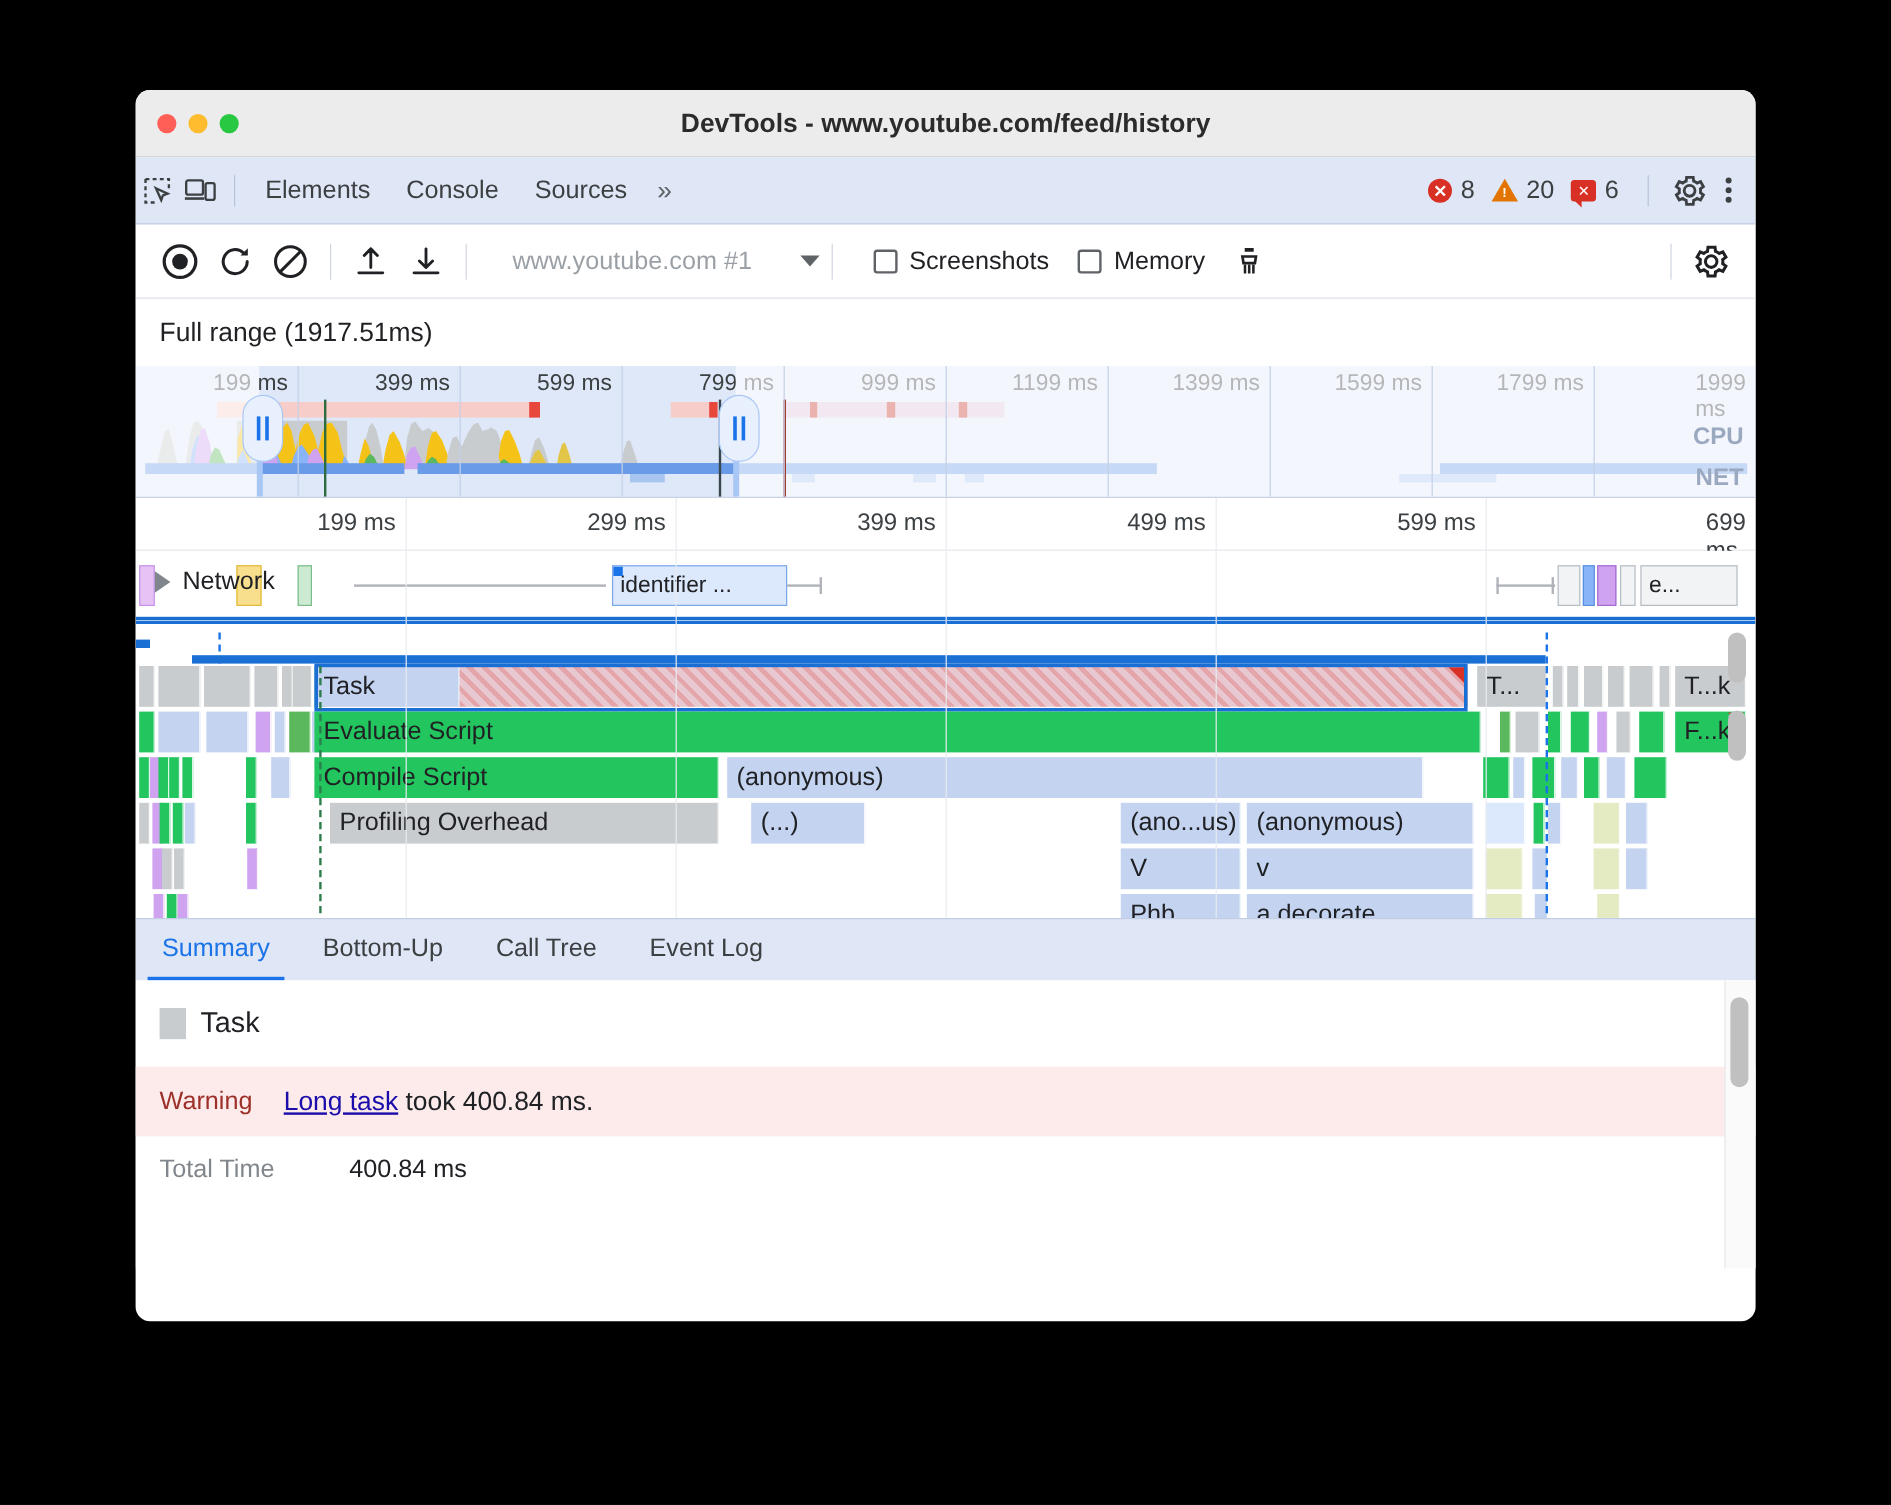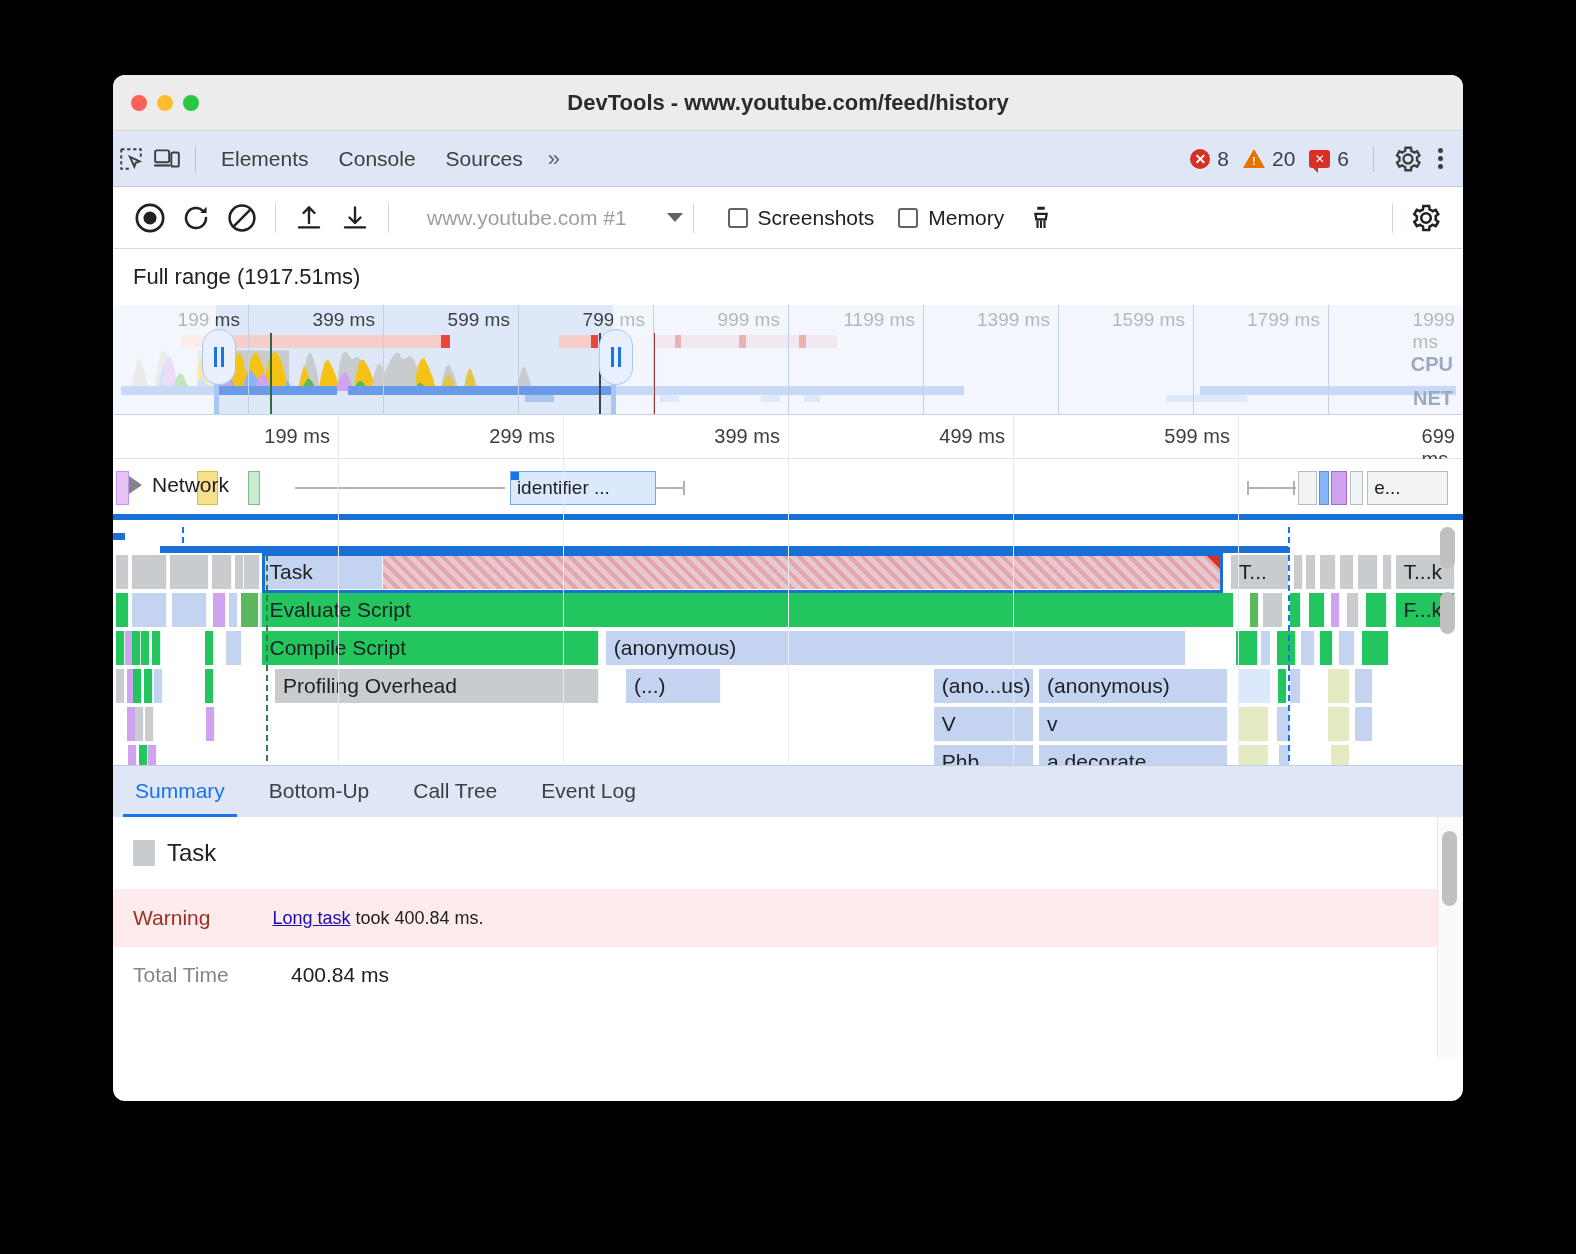--- a/index.html
+++ b/index.html
@@ -192,21 +192,21 @@
   
   #summary { position:relative; background:#fff; height: 240px; }
   #sum-title { display:flex; align-items:center; gap:12px; padding:22px 0 0 20px; }
   .swatch { width:22px; height:26px; background:#c9ccce; }
   #sum-title-text { font-size:24px; color:#202124; }
   #warnrow {
     margin-top:22px; background:#fcebea; height:58px; display:flex; align-items:center;
     padding-left:20px; gap:26px;
   }
   #warn-label { font-size:21px; color:#9c2f28; }
-  #warn-text { font-size:18px; color:#202124;margin-left:36px; }
+  #warn-text { font-size:22px; color:#202124; }
   #warn-link { color:#1a0dab; text-decoration:underline; }
   .kvrow { display:flex; align-items:center; padding-left:20px; height:56px; gap:28px; }
   .kvkey { font-size:21px; color:#80868b; width:130px; }
   .kvval { font-size:21px; color:#202124; }
 
   svg { display:block; }
 </style>
 </head>
 <body>
 

